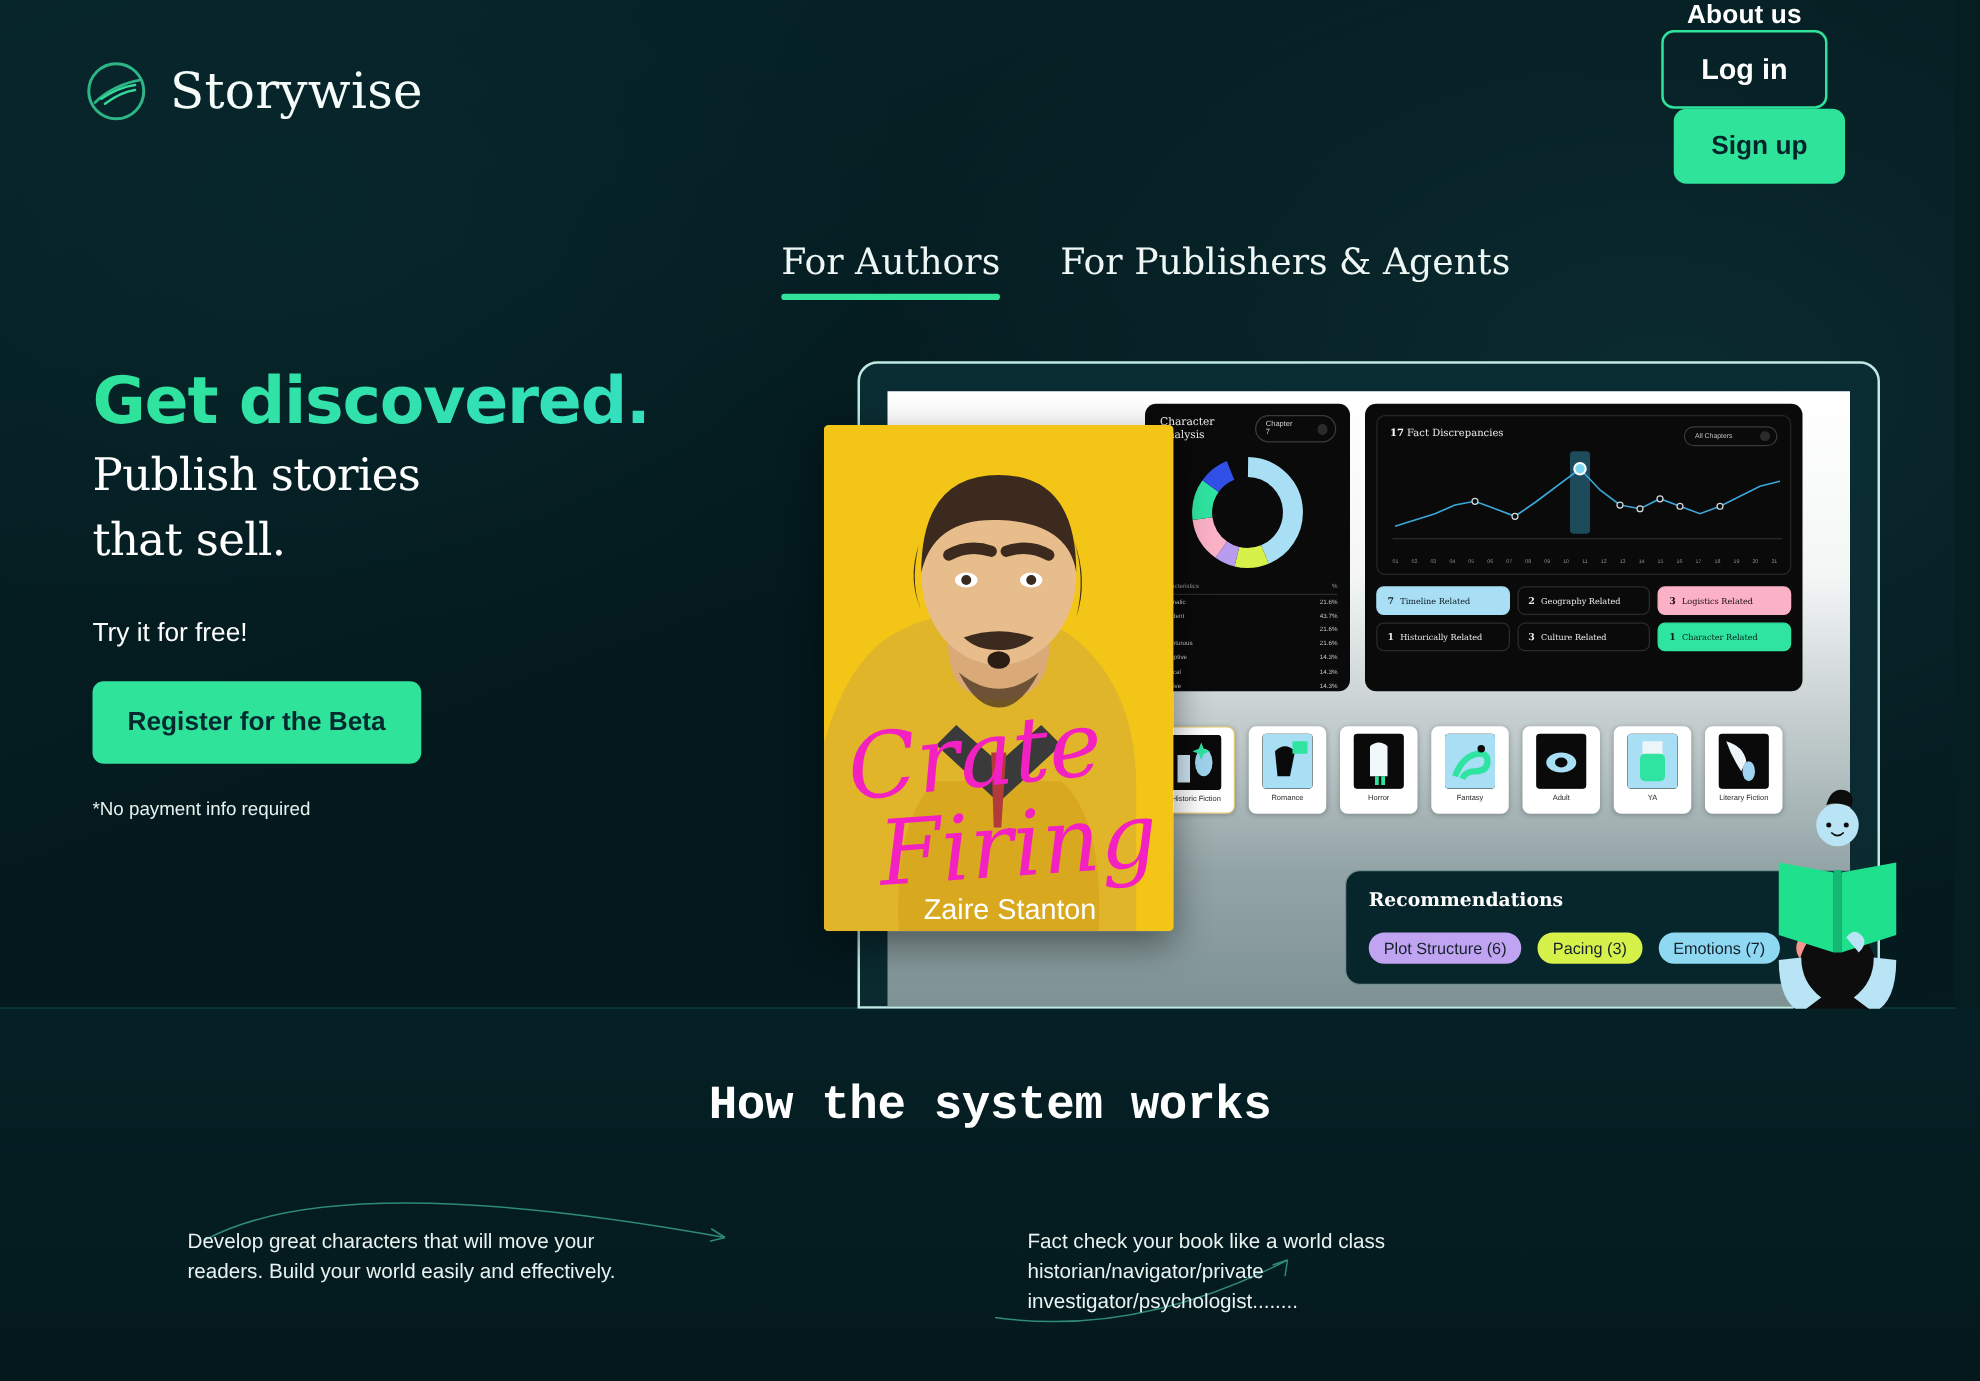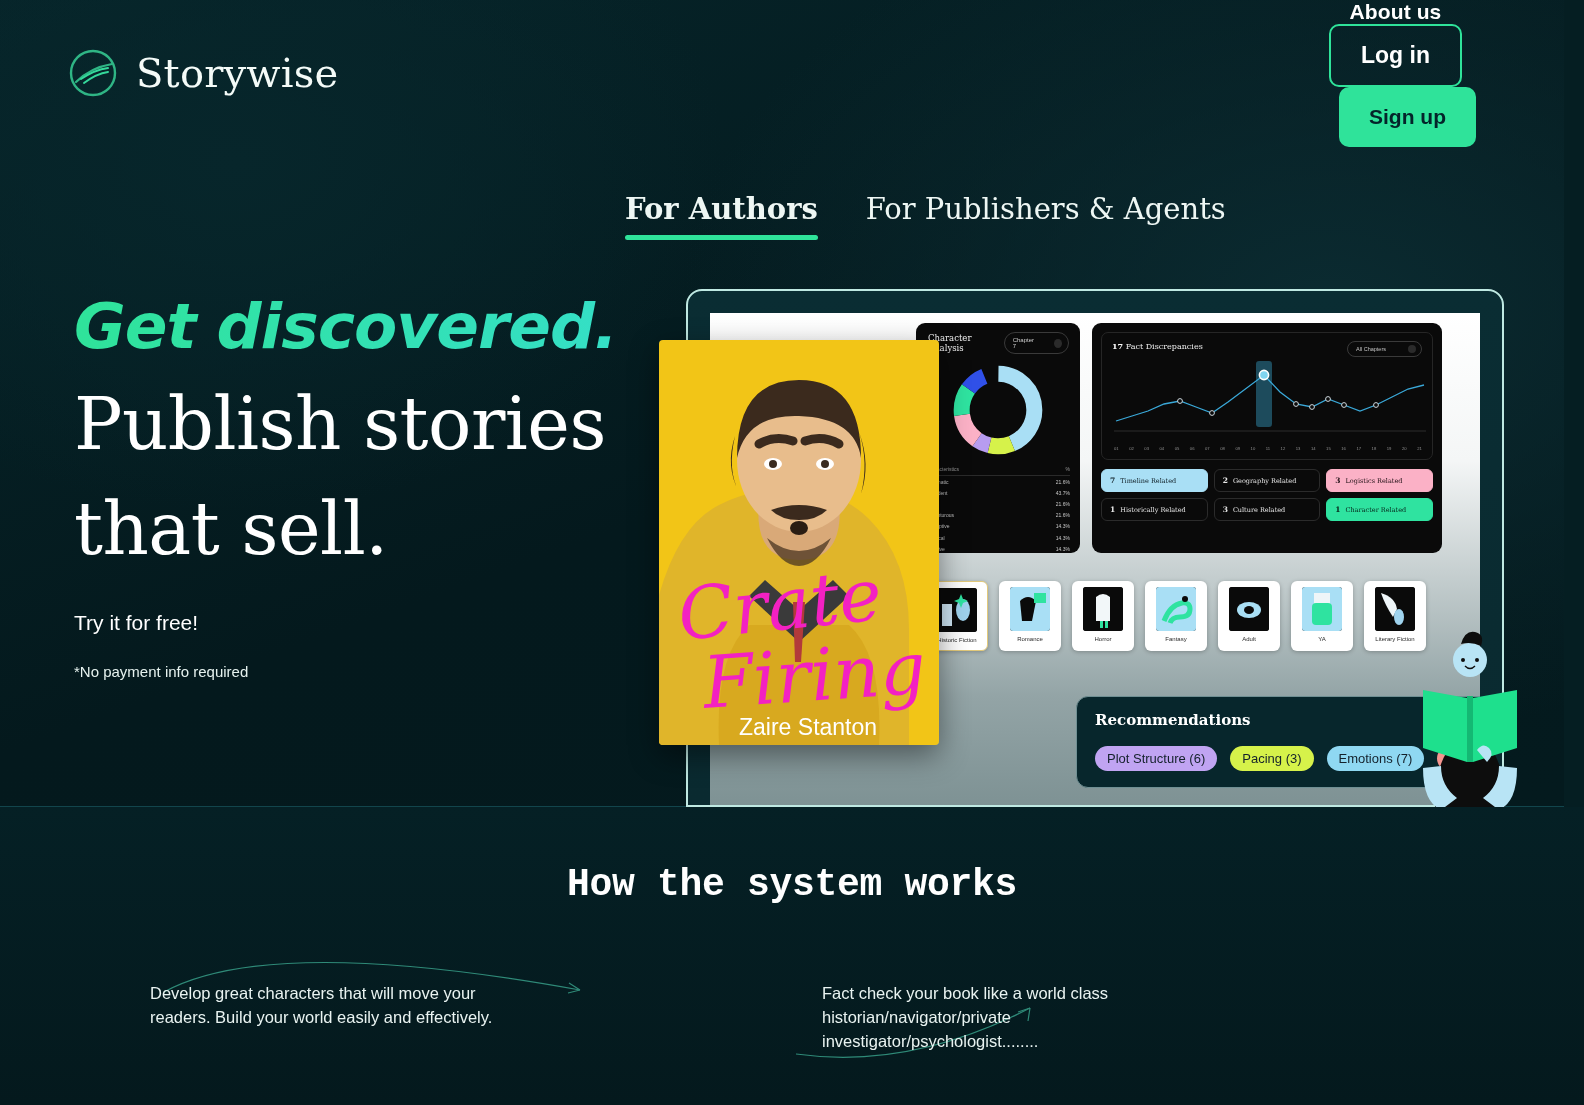--- a/index.html
+++ b/index.html
@@ -50,39 +50,38 @@
     font-family: "Liberation Sans", sans-serif;
   }
 
   
   .tabs { position: absolute; left: 625px; top: 192px; display: flex; align-items: flex-start; gap: 48px; }
   .tab {
     font-family: "DejaVu Serif", serif;
     font-size: 29px; color: #eef7f4; cursor: pointer; padding-bottom: 14px;
     position: relative; white-space: nowrap;
   }
-  .tab.active { font-weight: 700; }
+  .tab.active { font-weight: 400; }
   .tab.active::after {
     content:""; position: absolute; left: 0; right: 0; bottom: 0;
     height: 5px; background: #2fe39a; border-radius: 3px;
   }
 
   
   .hero-copy { position: absolute; left: 74px; top: 295px; width: 560px; }
   .h1-green {
     font-family: "DejaVu Sans", sans-serif; font-weight: 700;
-    font-size: 63px; line-height: 1.03;
+    font-size: 52px; line-height: 1.03;
     background: linear-gradient(90deg,#2fe39a 0%, #35dfc8 100%);
     -webkit-background-clip: text; background-clip: text; color: transparent;
     letter-spacing: -1px;
-    font-style: italic;
   }
   .h1-white {
     font-family: "DejaVu Serif", serif; font-weight: 400;
-    font-size: 72px; line-height: 1.12; color: #ffffff; margin-top: 24px;
+    font-size: 36px; line-height: 1.12; color: #ffffff; margin-top: 12px;
     letter-spacing: -.5px;
   }
   .try-free { font-size: 21px; color: #ffffff; margin-top: 42px; font-weight: 400; }
   .btn-beta {
     margin-top: 26px; background: #2fe39a; color: #05292e;
     border: none; border-radius: 9px; font-size: 21px; font-weight: 700;
     padding: 21px 28px; cursor: pointer; font-family: "Liberation Sans", sans-serif;
   }
   .no-payment { margin-top: 28px; font-size: 15px; color: #e6f2ef; }
 
@@ -216,20 +215,21 @@
     <div class="tabs">
       <div class="tab active">For Authors</div>
       <div class="tab">For Publishers &amp; Agents</div>
     </div>
 
     <div class="hero-copy">
       <div class="h1-green">Get discovered.</div>
       <div class="h1-white">Publish stories</div>
       <div class="h1-white">that sell.</div>
       <div class="try-free">Try it for free!</div>
+      <button class="btn-beta">Register for the Beta</button>
       <div class="no-payment">*No payment info required</div>
     </div>
 
     <div class="laptop">
       <div class="laptop-screen">
 
         <div class="panel panel-char">
           <div class="pnl-head">
             <div class="pnl-title">Character Analysis</div>
             <div class="pnl-select">

